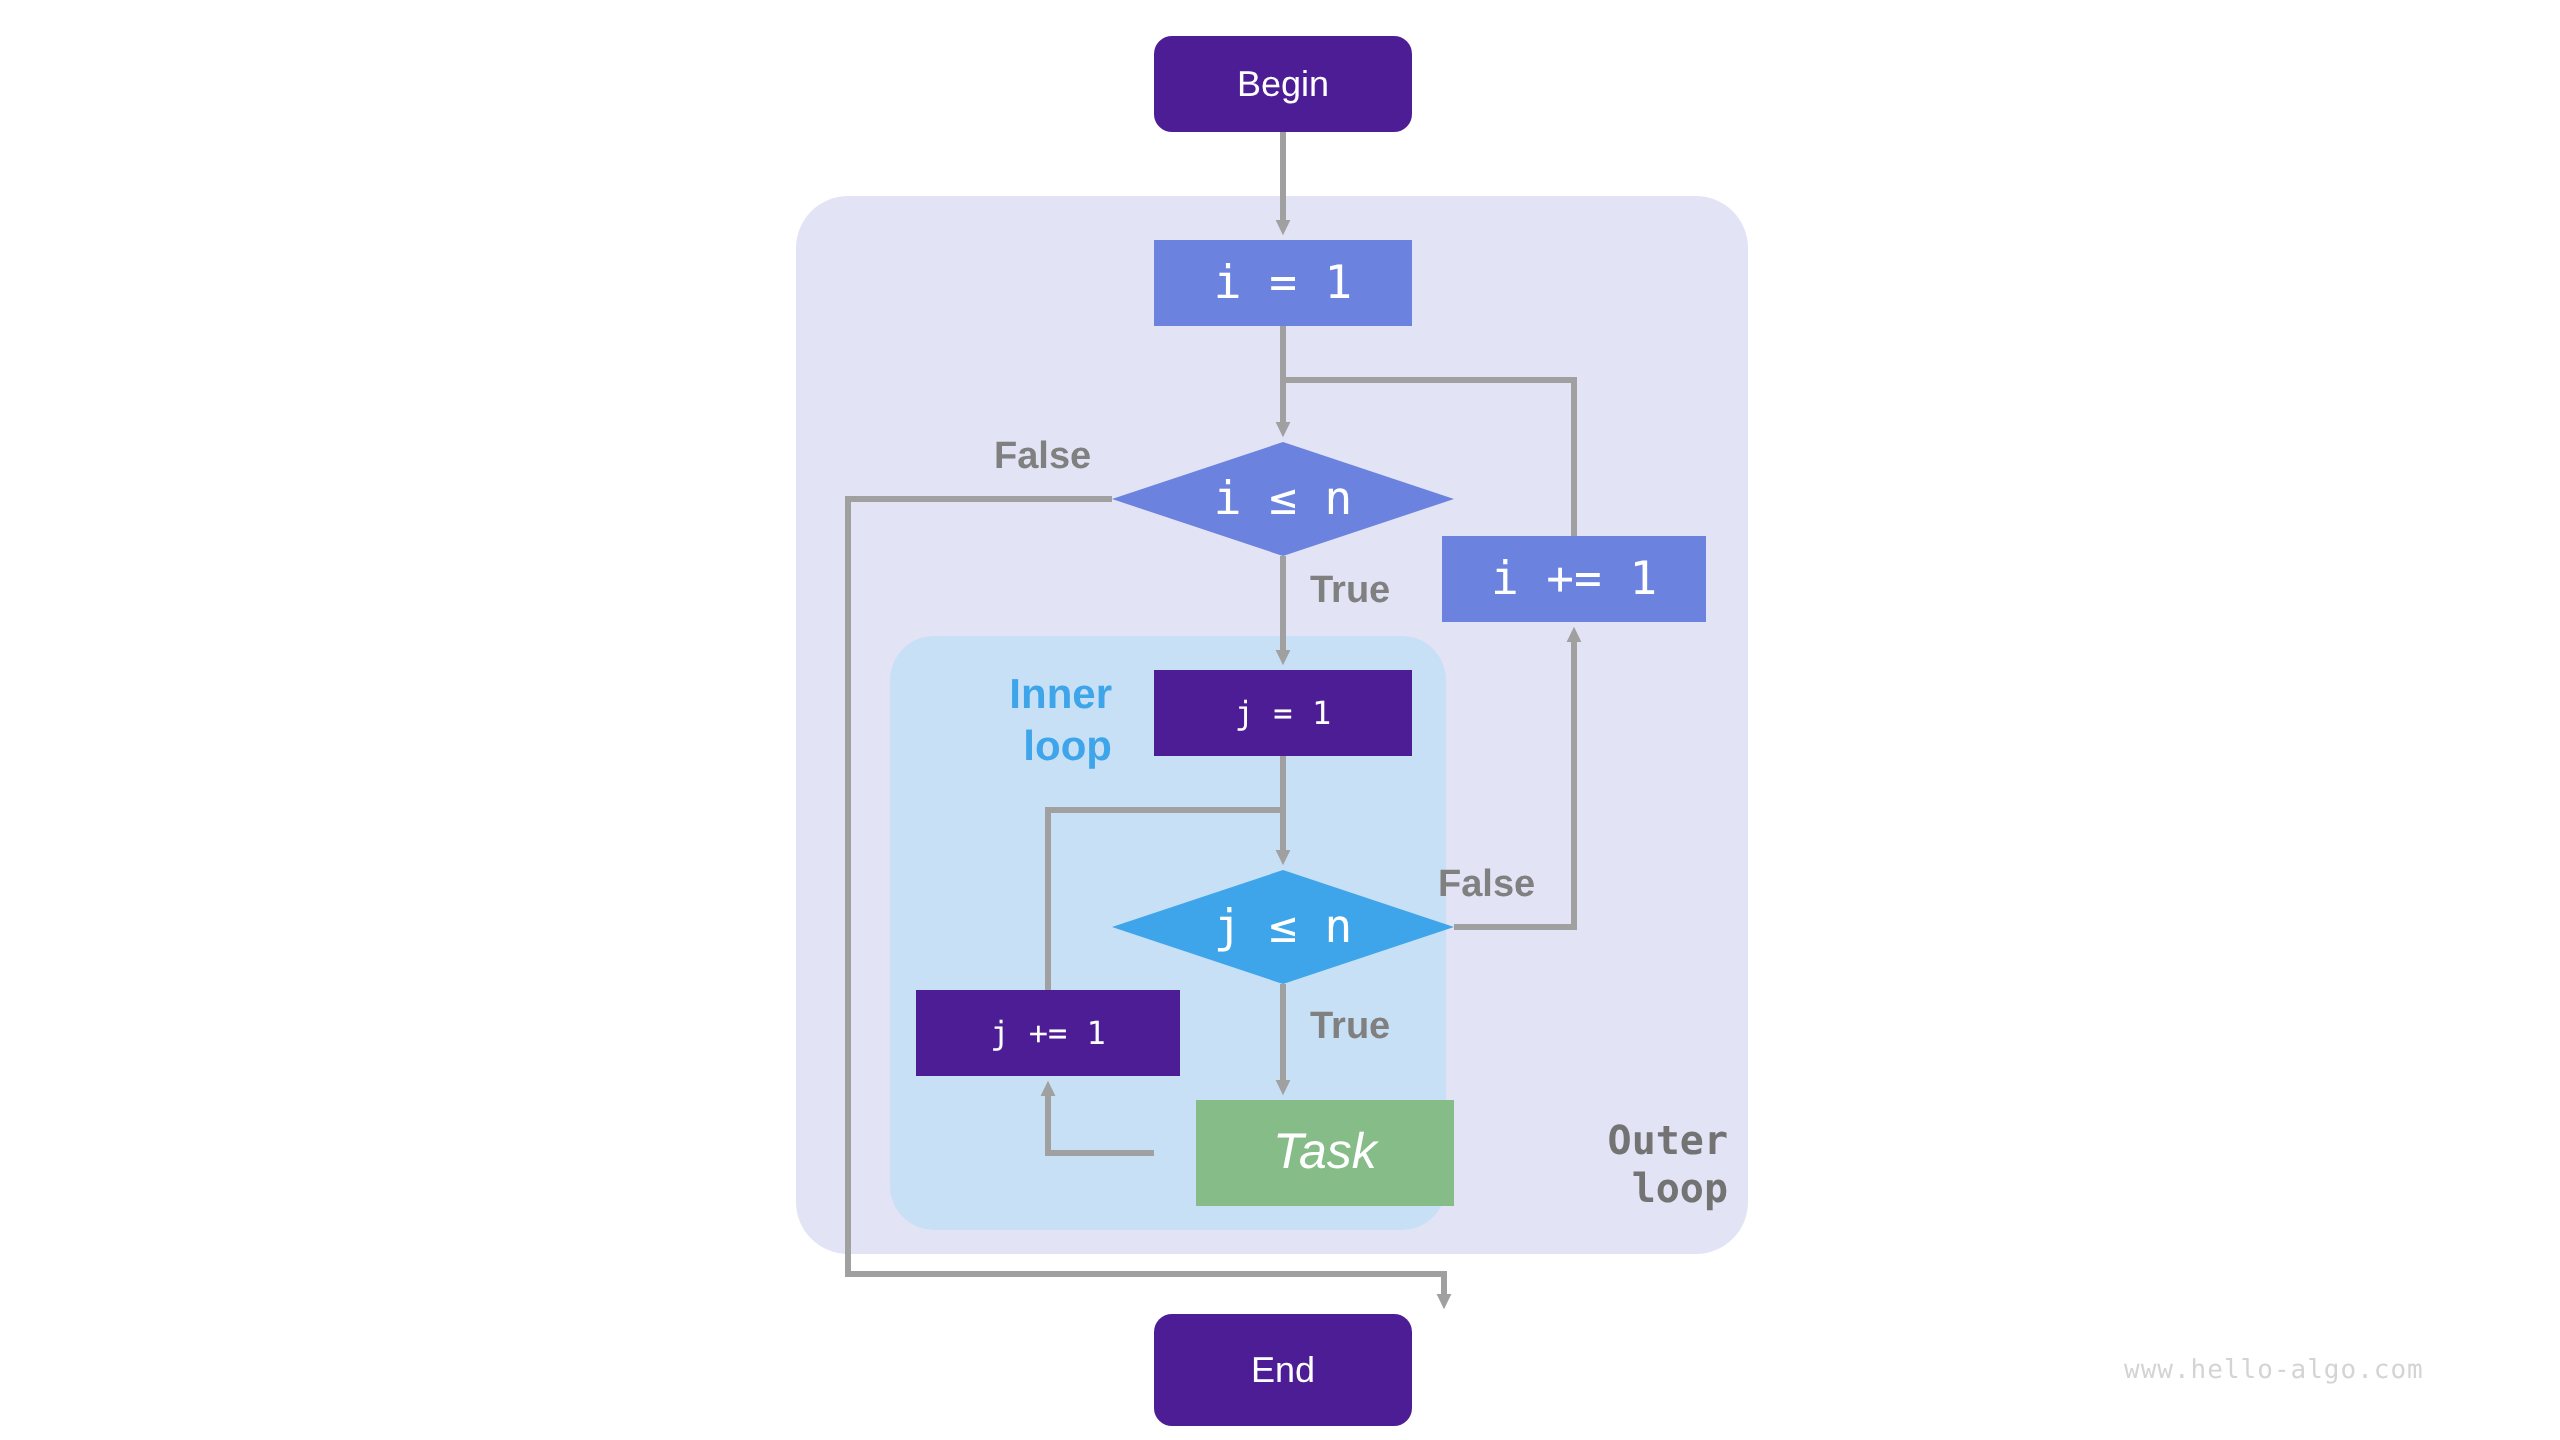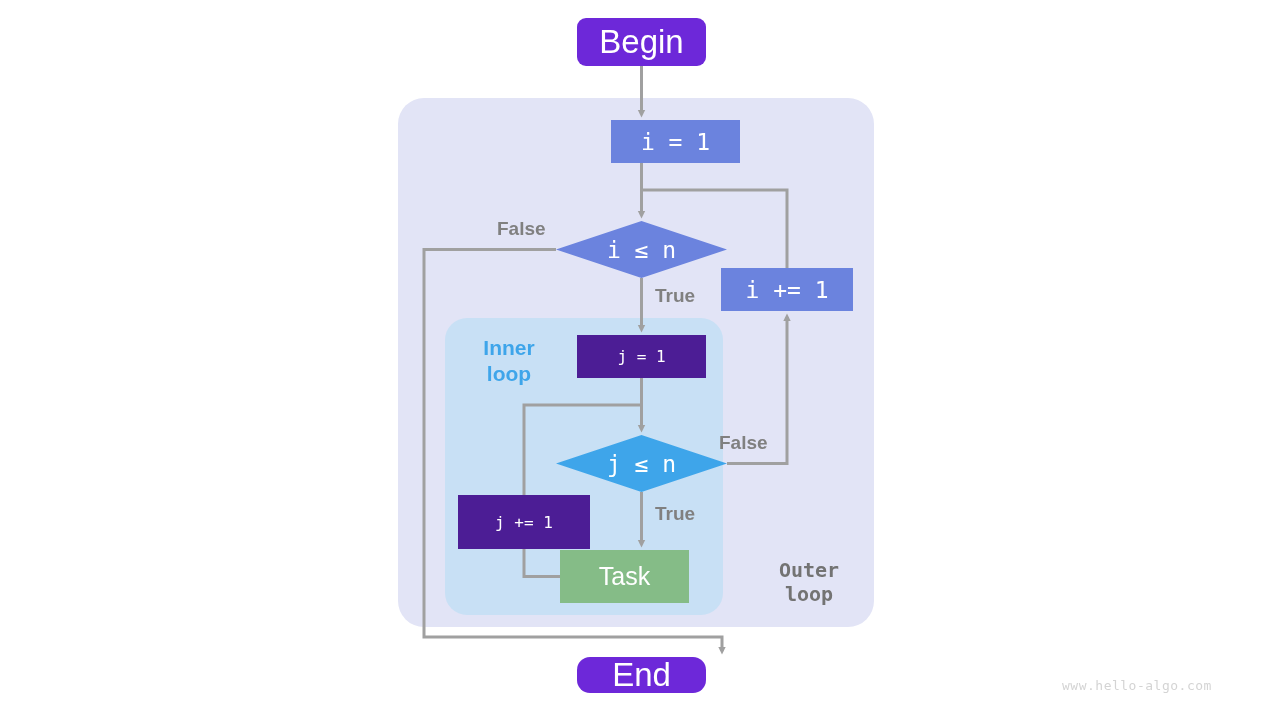--- a/index.html
+++ b/index.html
@@ -43,21 +43,21 @@
     top: 318px;
     width: 278px;
     height: 297px;
     background: #c8e0f5;
     border-radius: 22px;
   }
 
   
   .group-label {
     position: absolute;
-    text-align: center;
+    text-align: right;
     line-height: 1.22;
     white-space: pre-line;
   }
   #inner-loop-label {
     left: 462px;
     top: 335px;
     width: 94px;
     color: #3ea5ea;
     font-family: "Liberation Sans", sans-serif;
     font-weight: bold;
@@ -78,48 +78,48 @@
     position: absolute;
     box-sizing: border-box;
     display: flex;
     align-items: center;
     justify-content: center;
     color: #ffffff;
     text-align: center;
     white-space: nowrap;
   }
   .node.terminal {
-    background: #6d28d9;
+    background: #4c1d95;
     border-radius: 9px;
     font-family: "Liberation Sans", sans-serif;
-    font-size: 33px;
+    font-size: 18px;
   }
   .node.process-purple {
     background: #6b83de;
     font-family: "DejaVu Sans Mono", monospace;
     font-size: 23px;
   }
   .node.process-blue {
     background: #4c1d95;
     font-family: "DejaVu Sans Mono", monospace;
     font-size: 16px;
   }
   .node.process-green {
     background: #85bc87;
     font-family: "Liberation Sans", sans-serif;
     font-size: 25px;
   }
 
   #node-begin { left: 577px; top: 18px;  width: 129px; height: 48px; }
-  #node-end   { left: 577px; top: 657px; width: 129px; height: 36px; border-radius: 13px; }
-  #node-i-init { left: 611px; top: 120px; width: 129px; height: 43px; }
+  #node-end   { left: 577px; top: 657px; width: 129px; height: 56px; }
+  #node-i-init { left: 577px; top: 120px; width: 129px; height: 43px; }
   #node-i-inc  { left: 721px; top: 268px; width: 132px; height: 43px; text-align: right; }
   #node-j-init { left: 577px; top: 335px; width: 129px; height: 43px; }
-  #node-j-inc  { left: 458px; top: 495px; width: 132px; height: 54px; }
-  #node-task   { left: 560px; top: 550px; width: 129px; height: 53px; }
+  #node-j-inc  { left: 458px; top: 495px; width: 132px; height: 43px; }
+  #node-task   { left: 598px; top: 550px; width: 129px; height: 53px; font-style: italic; }
 
   
   .decision {
     position: absolute;
     display: flex;
     align-items: center;
     justify-content: center;
     color: #ffffff;
     font-family: "DejaVu Sans Mono", monospace;
     font-size: 23px;

